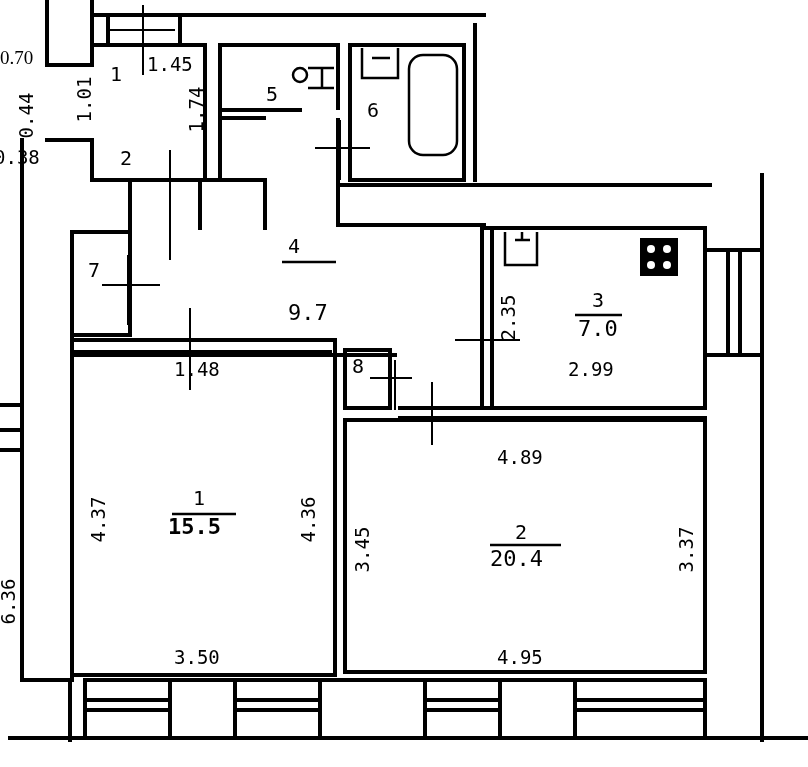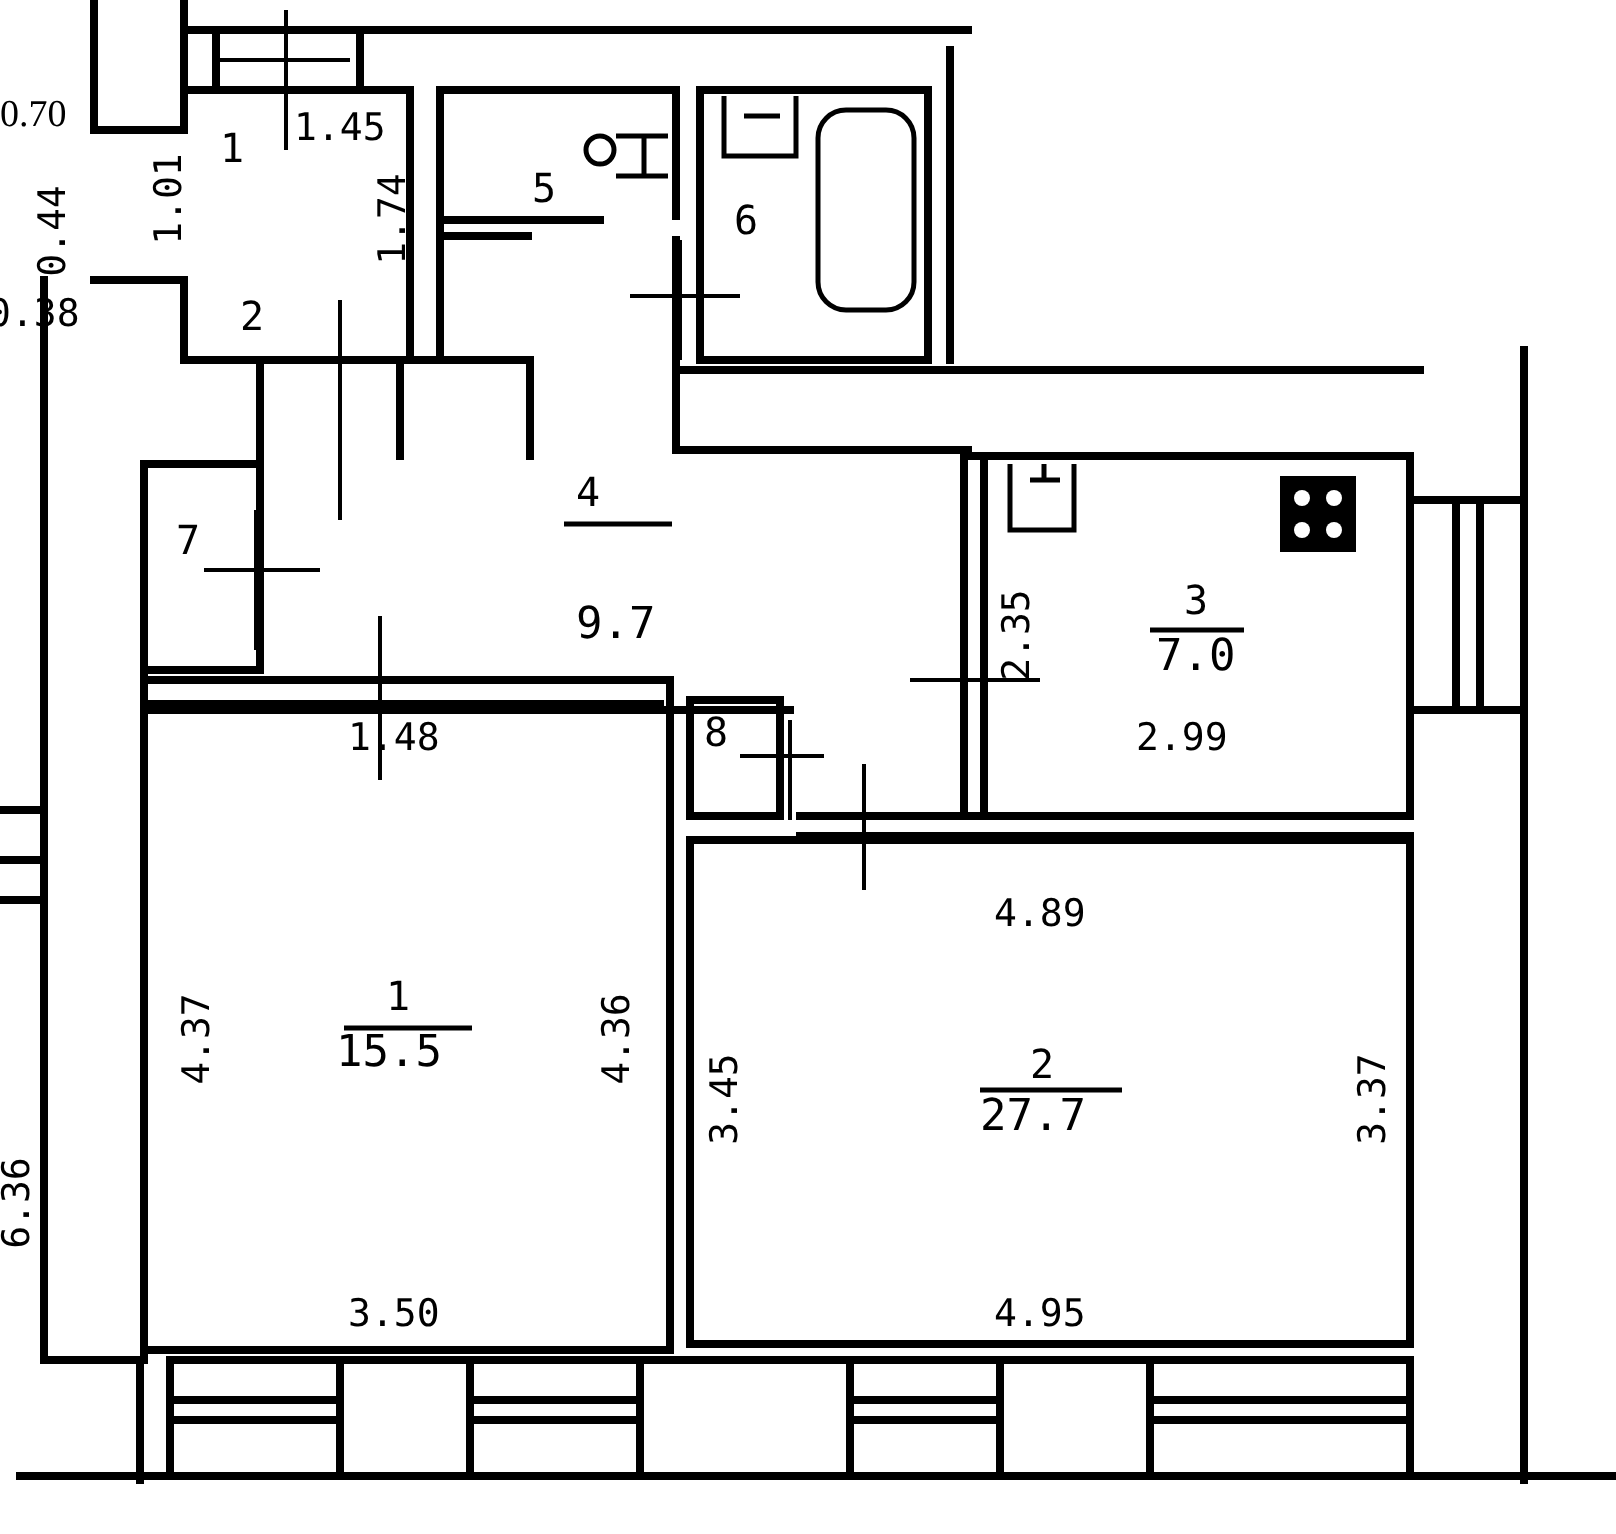--- a/index.html
+++ b/index.html
@@ -100,24 +100,24 @@
   </g>
 </svg>
 
 <div class="lbl num" style="left:288px;top:236px;">4</div>
 <div class="lbl area" style="left:288px;top:264px;margin-top:38px;">9.7</div>
 
 <div class="lbl num" style="left:592px;top:290px;">3</div>
 <div class="lbl area" style="left:578px;top:318px;">7.0</div>
 
 <div class="lbl num" style="left:193px;top:488px;">1</div>
-<div class="lbl area" style="left:168px;top:516px;">15.5</div>
+<div class="lbl area" style="left:168px;top:516px;font-weight:bold;">15.5</div>
 
 <div class="lbl num" style="left:515px;top:522px;">2</div>
-<div class="lbl area" style="left:490px;top:548px;">27.7</div>
+<div class="lbl area" style="left:490px;top:548px;">20.4</div>
 
 <div class="lbl num" style="left:266px;top:84px;">5</div>
 <div class="lbl num" style="left:367px;top:100px;">6</div>
 <div class="lbl num" style="left:88px;top:260px;">7</div>
 <div class="lbl num" style="left:352px;top:356px;">8</div>
 
 <div class="lbl num" style="left:110px;top:64px;">1</div>
 <div class="lbl num" style="left:120px;top:148px;">2</div>
 <div class="lbl" style="left:147px;top:55px;">1.45</div>
 <div class="lbl rot" style="left:174px;top:100px;">1.74</div>

